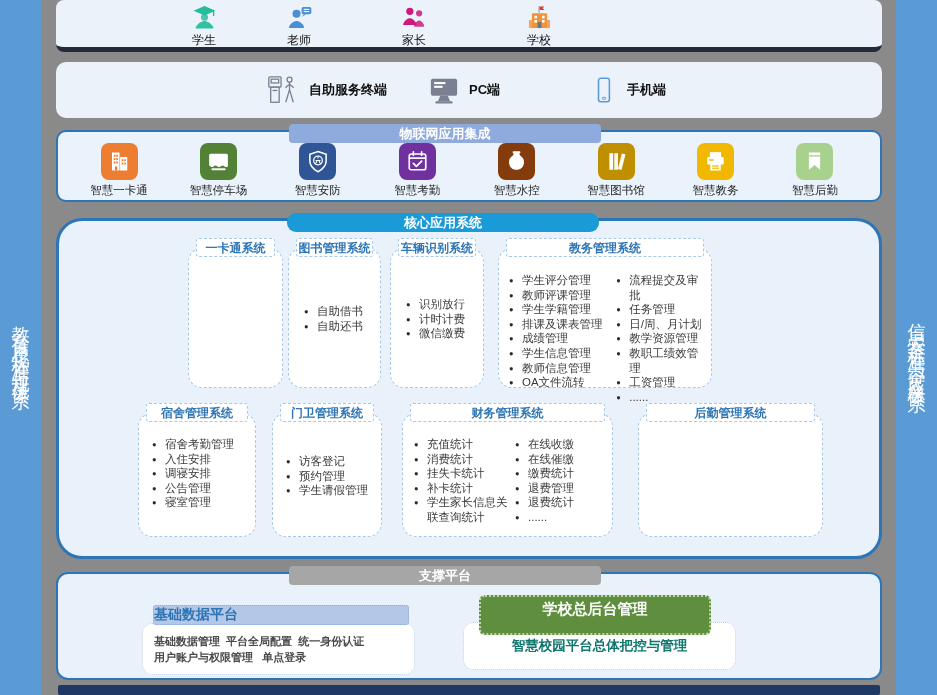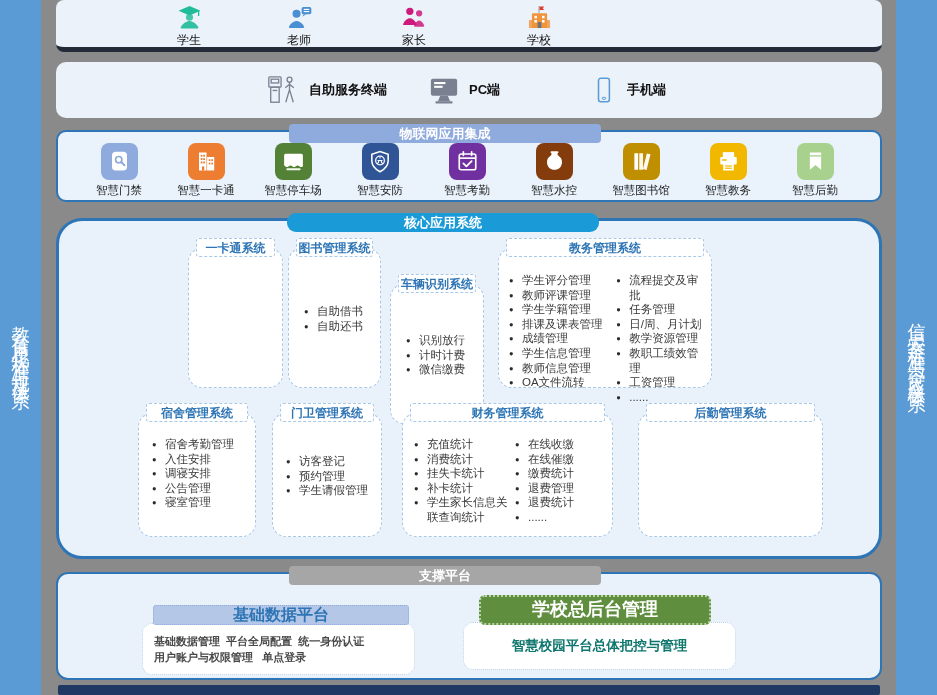--- a/index.html
+++ b/index.html
@@ -15,21 +15,21 @@
   .side-banner.right { right:0; }
   .vtext { writing-mode:vertical-rl; text-orientation:upright; color:#fff;
     font-size:18px; letter-spacing:6px; font-weight:500; }
 
   .main { position:absolute; left:56px; width:826px; top:0; height:695px; }
 
   
   .row-users { position:absolute; left:0; right:0; top:0; height:52px;
     background:#ECF2FA; border-radius:8px 8px 8px 8px; border-bottom:5px solid #252A38; }
   .ucell { position:absolute; top:4px; width:72px; display:flex; flex-direction:column; align-items:center; }
-  .row-users .ucell:nth-child(1){ left:97px; }
+  .row-users .ucell:nth-child(1){ left:112px; }
   .row-users .ucell:nth-child(2){ left:207px; }
   .row-users .ucell:nth-child(3){ left:322px; }
   .row-users .ucell:nth-child(4){ left:447px; }
   .ucell .ulabel { font-size:12px; color:#151515; margin-top:1px; }
 
   
   .row-terminals { position:absolute; left:0; right:0; top:62px; height:56px;
     background:#ECF2FA; border-radius:10px; }
   .tcell { position:absolute; top:0; height:100%; display:flex; align-items:center; gap:9px; }
   .row-terminals .tcell:nth-child(1){ left:208px;text-align:right; }
@@ -63,21 +63,21 @@
     display:flex; flex-direction:row; }
   .sysbox-body.v-center { align-items:center; }
   .sysbox-body .blist { list-style:none; margin:0; padding:0; }
   .blist li { position:relative; padding-left:14px; font-size:11.5px; line-height:14.6px;
     color:#3a3a3a; }
   .blist li::before { content:"●"; position:absolute; left:1px; top:1px; font-size:7.5px; color:#2b2b2b; }
 
   
   #box-card      { left:132px; top:248px; width:95px;  height:140px; }
   #box-library   { left:232px; top:248px; width:93px;  height:140px; }
-  #box-vehicle   { left:334px; top:248px; width:94px;  height:140px;margin-top:36px; }
+  #box-vehicle   { left:334px; top:248px; width:94px;  height:140px; }
   #box-academic  { left:442px; top:248px; width:214px; height:140px; }
   #box-dorm      { left:82px;  top:413px; width:118px; height:124px; }
   #box-gate      { left:216px; top:413px; width:110px; height:124px; }
   #box-finance   { left:346px; top:413px; width:211px; height:124px; }
   #box-logistics { left:582px; top:413px; width:185px; height:124px; }
 
   #box-card .sysbox-body    { padding-left:16px; }
   #box-library .sysbox-body { padding-left:14px; }
   #box-vehicle .sysbox-body { padding-left:14px; }
   #box-academic .sysbox-body { padding:16px 2px 0 9px; }
@@ -87,27 +87,27 @@
   #box-finance .sysbox-body { padding:15px 0 0 10px; }
   #box-finance .blist:nth-child(1){ width:101px; }
   #box-logistics .sysbox-body { padding:21px 0 0 13px; }
   #box-logistics .blist:nth-child(1){ width:85px; }
 
   
   .support-box { position:absolute; left:0; right:0; top:572px; height:108px;
     background:#E9F2FB; border:2.5px solid #2E75B6; border-radius:12px; }
   .base-tab { position:absolute; left:95px; top:31px; width:256px; height:20px;
     background:#B4C7E7; border:1.5px dotted #8FAADC; border-radius:3px; color:#2E75B6;
-    font-weight:bold; font-size:16px; text-align:center; line-height:17px; z-index:2; }
+    font-weight:bold; font-size:14px; text-align:left; line-height:17px; z-index:2; }
   .base-box { position:absolute; left:84px; top:49px; width:273px; height:52px;
     background:#fff; border:1.5px dotted #B9CFE8; border-radius:10px; padding:9px 0 0 11px; }
   .base-line { font-size:11px; font-weight:bold; color:#4a4a4a; line-height:16px; white-space:pre; }
-  .admin-tab { position:absolute; left:421px; top:21px; width:232px; height:30px;
+  .admin-tab { position:absolute; left:421px; top:21px; width:232px; height:40px;
     background:#5E8E3E; border:2px dotted #bcd5a7; border-radius:6px; color:#fff;
-    font-weight:bold; font-size:18px; text-align:center; line-height:24px; z-index:2; }
+    font-weight:bold; font-size:15px; text-align:center; line-height:24px; z-index:2; }
   .admin-box { position:absolute; left:405px; top:48px; width:273px; height:48px;
     background:#fff; border:1.5px dotted #B9CFE8; border-radius:10px;
     display:flex; align-items:center; justify-content:center;
     font-size:13.5px; font-weight:bold; color:#0f766e; }
 
   .bottom-strip { position:absolute; left:2px; right:2px; bottom:0px; height:10px;
     background:#1F3864; border-radius:2px; }
 
   .icon-span { display:flex; align-items:center; justify-content:center; }
 </style>
@@ -214,30 +214,20 @@
             </svg>
           </span>
           <span class="tlabel">手机端</span>
         </div>
       </div>
 
     <div class="iot-box">
       <div class="sec-header" style="background: rgb(143, 170, 220);">物联网应用集成</div>
       <div class="iot-items">
           <div class="iot-cell">
-            <span class="icon-span tile" style="color: rgb(143, 170, 220); background: rgb(143, 170, 220);">
-              <svg viewBox="0 0 36 36" width="27" height="27">
-                <rect x="8" y="5" width="20" height="25" rx="5" fill="#fff"></rect>
-                <circle cx="17" cy="15.5" r="4.2" fill="none" stroke="currentColor" stroke-width="2.2"></circle>
-                <line x1="20.2" y1="18.7" x2="24.5" y2="23" stroke="currentColor" stroke-width="2.6" stroke-linecap="round"></line>
-              </svg>
-            </span>
-            <span class="iot-label">智慧门禁</span>
-          </div>
-          <div class="iot-cell">
             <span class="icon-span tile" style="color: rgb(237, 125, 49); background: rgb(237, 125, 49);">
               <svg viewBox="0 0 36 36" width="27" height="27">
                 <rect x="8" y="6" width="10" height="24" fill="#fff"></rect>
                 <rect x="18.8" y="12" width="9.5" height="18" fill="#fff"></rect>
                 <rect x="10.3" y="9" width="2.3" height="2.6" fill="currentColor"></rect>
                 <rect x="13.6" y="9" width="2.3" height="2.6" fill="currentColor"></rect>
                 <rect x="10.3" y="13.5" width="2.3" height="2.6" fill="currentColor"></rect>
                 <rect x="13.6" y="13.5" width="2.3" height="2.6" fill="currentColor"></rect>
                 <rect x="10.3" y="18" width="2.3" height="2.6" fill="currentColor"></rect>
                 <rect x="13.6" y="18" width="2.3" height="2.6" fill="currentColor"></rect>

